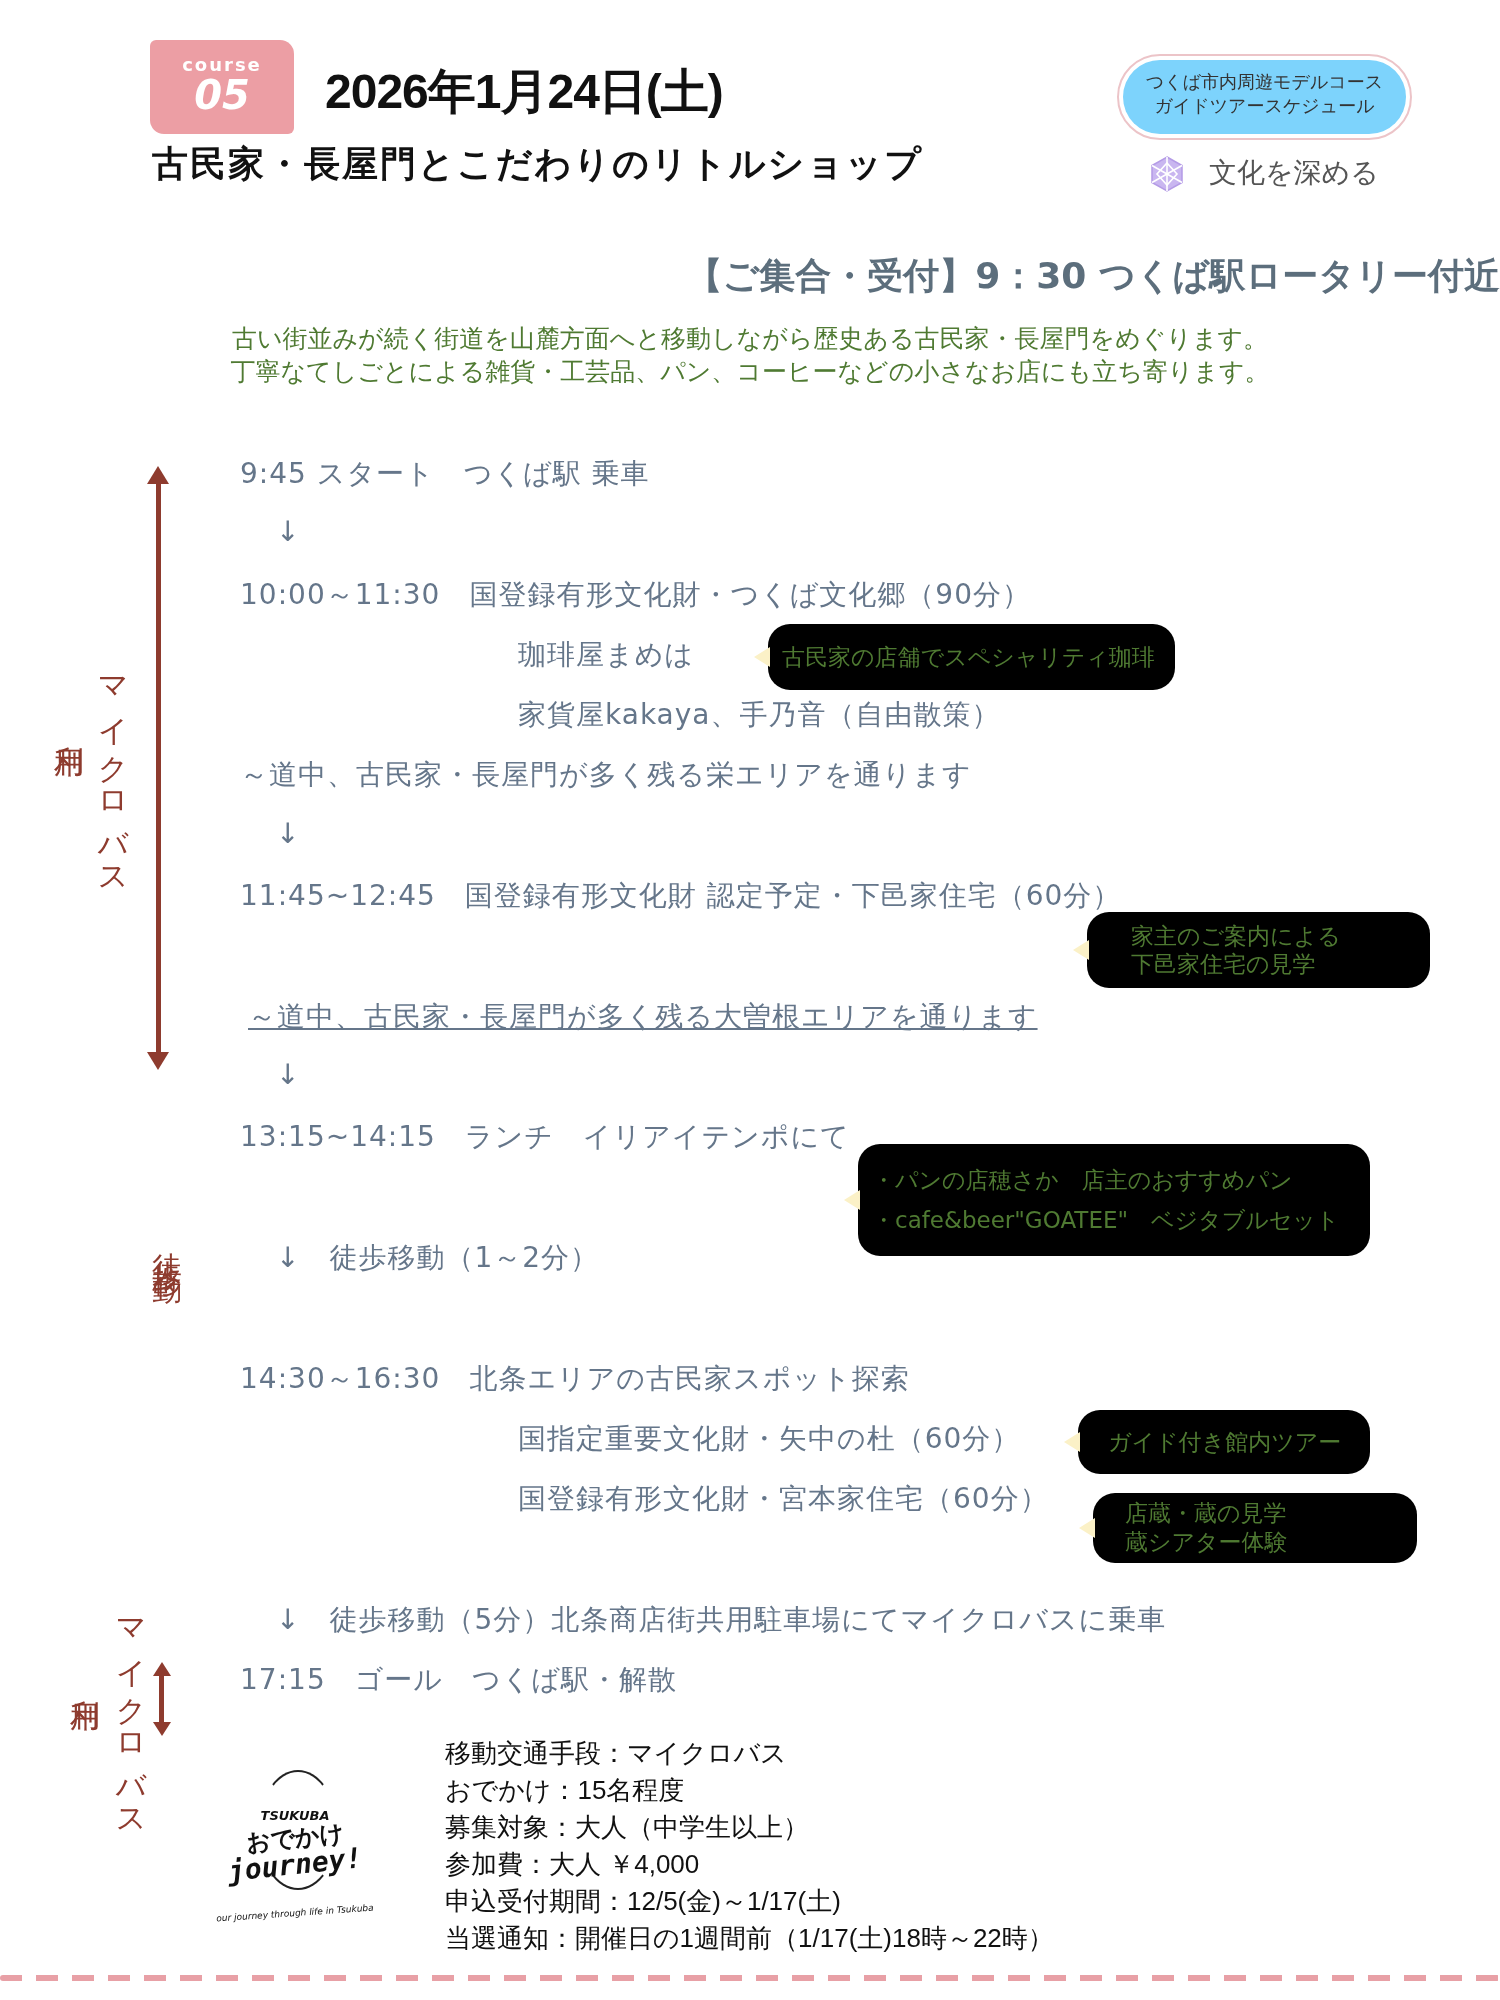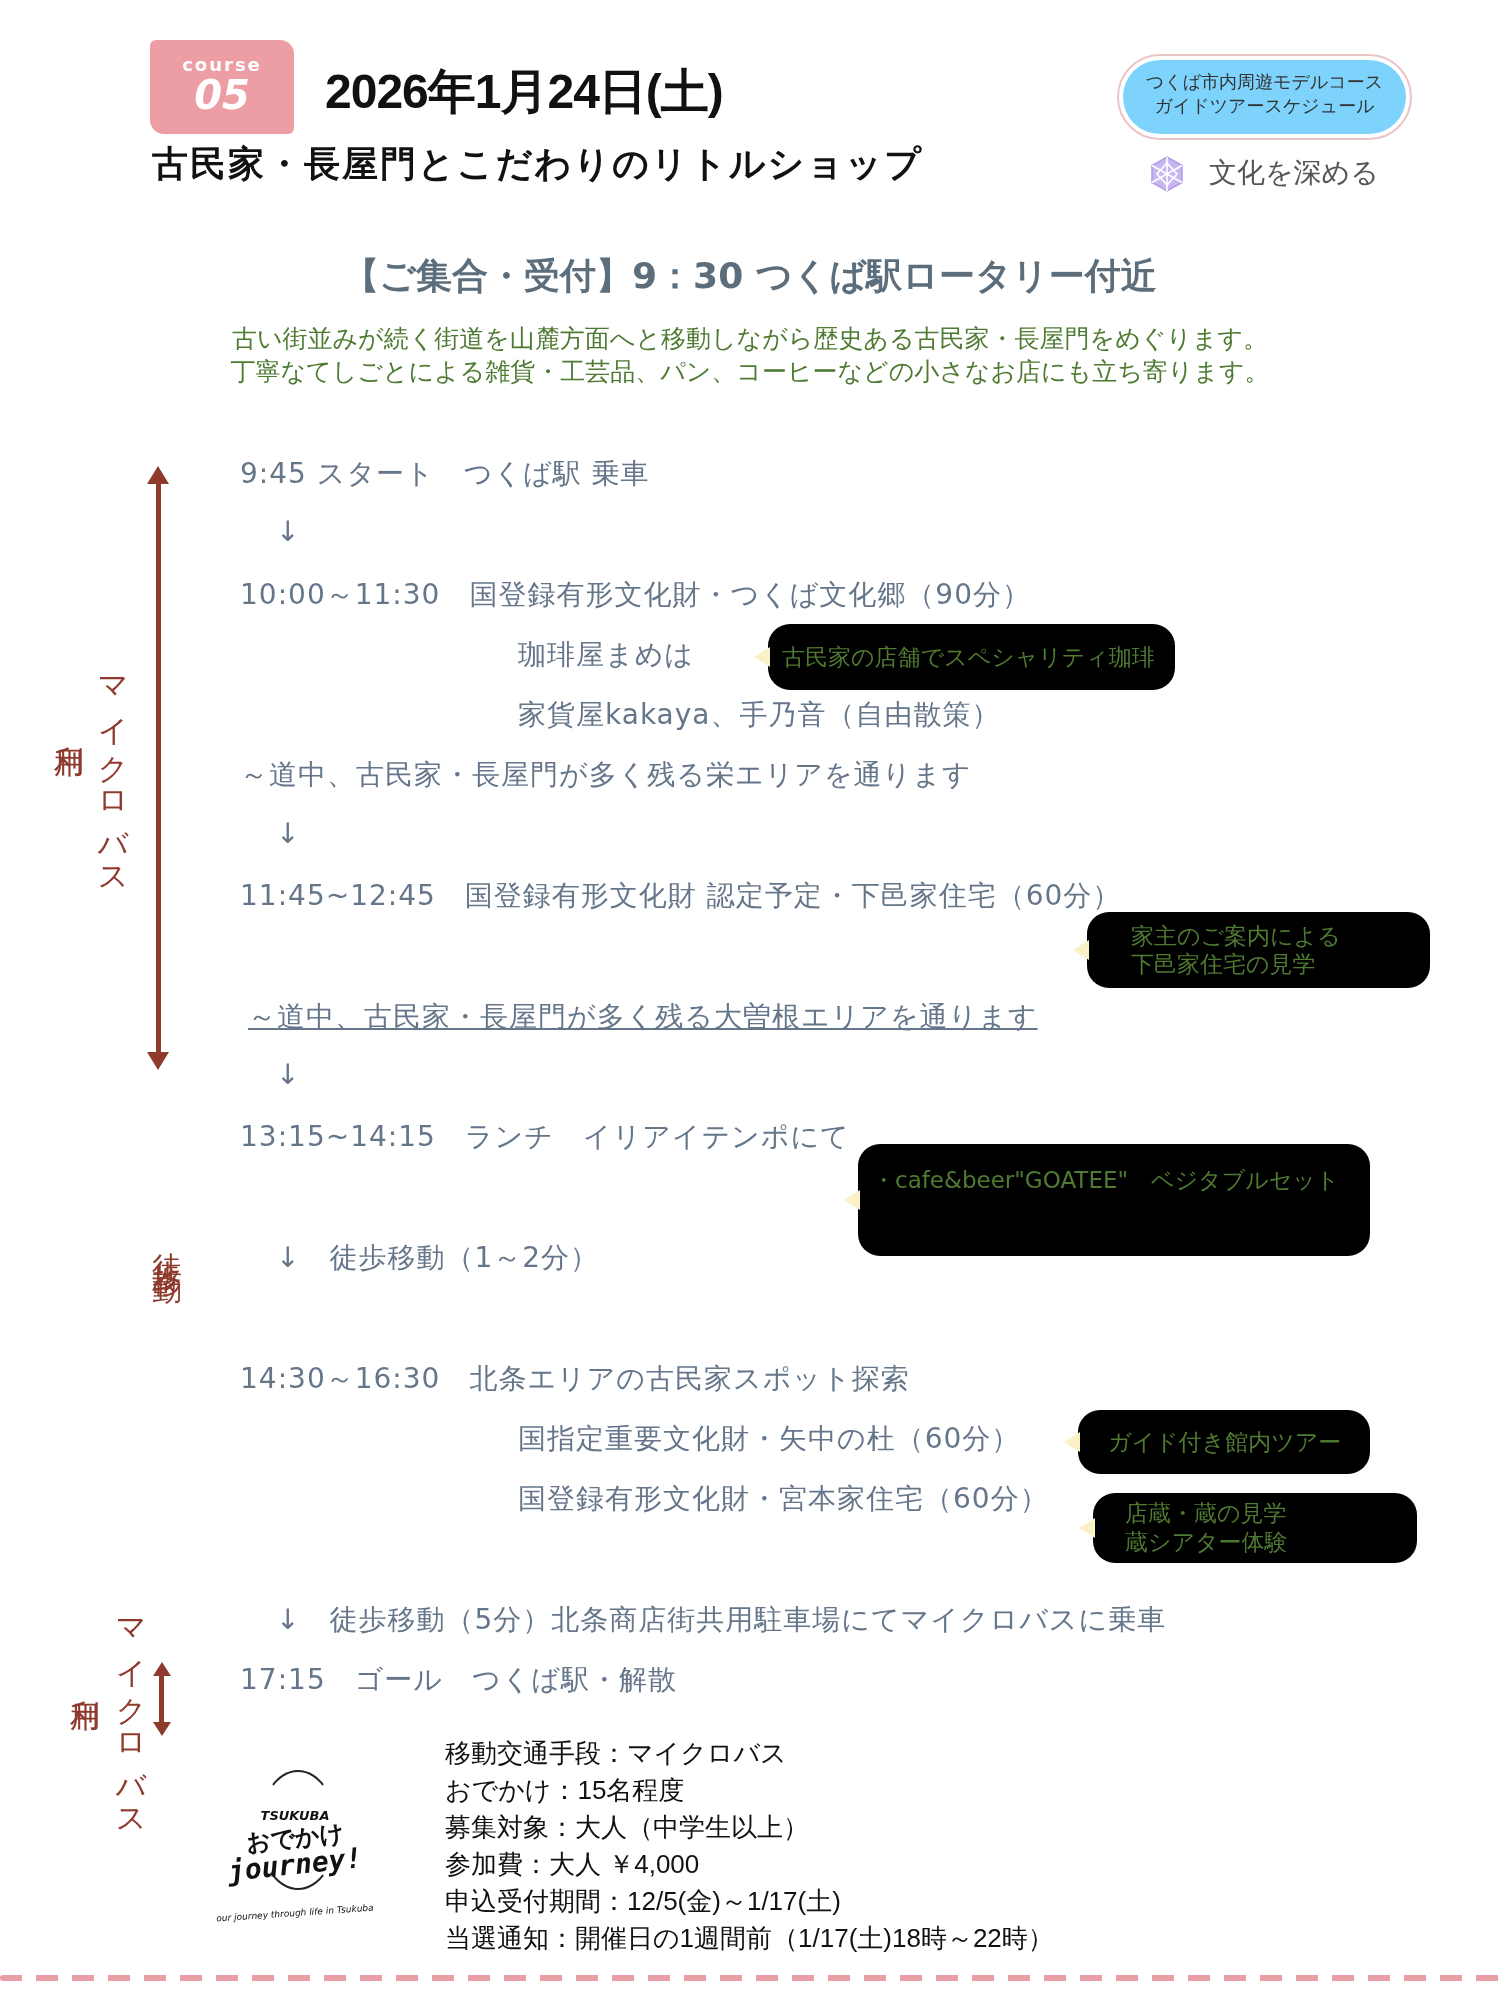--- a/index.html
+++ b/index.html
@@ -16,21 +16,21 @@
     .subtitle { left: 152px; top: 140px; font: 700 36px "DejaVu Sans", sans-serif; color: #111; letter-spacing: 2px; }
 
     .pill { left: 1117px; top: 54px; width: 295px; height: 86px; border: 2px solid #ecc4c8; border-radius: 44px;
       padding: 4px; }
     .pill-inner { width: 100%; height: 100%; background: #7dd3fc; border-radius: 38px; text-align: center;
       font: 18px "DejaVu Sans", sans-serif; color: #333; line-height: 24px; padding-top: 10px; }
     .culture { left: 1148px; top: 154px; font: 28px "DejaVu Sans", sans-serif; color: #555; }
     .culture-icon { display: inline-block; width: 38px; height: 38px; vertical-align: middle; margin-right: 14px; }
 
     
-    .meet { left: 0; width: 1500px; top: 252px; text-align: center; font: 700 36px "DejaVu Sans", sans-serif; color: #5c6e7c; }
+    .meet { left: 0; width: 1500px; top: 252px; text-align: right; font: 700 36px "DejaVu Sans", sans-serif; color: #5c6e7c; }
     .intro { left: 0; width: 1500px; text-align: center; font: 25px "DejaVu Sans", sans-serif; color: #4f7a32; }
 
     
     .line { font: 28px "DejaVu Sans", sans-serif; color: #65768a; letter-spacing: 1px; }
     .bubble { background: #000000; border-radius: 22px; color: #4f7a32; font: 23px "DejaVu Sans", sans-serif;
       padding: 0 22px; }
     .bubble::before { content: ""; position: absolute; left: -14px; top: 50%; margin-top: -10px;
       border-top: 10px solid transparent; border-bottom: 10px solid transparent; border-right: 16px solid #fbf1c7; }
     .bubble-line { line-height: 30px; }
 
@@ -115,20 +115,21 @@
 <div class="abs line" style="left:276px; top:817px;">↓</div>
 <div class="abs line" style="left:240px; top:877px;">11:45~12:45　国登録有形文化財 認定予定・下邑家住宅（60分）</div>
 <div class="abs bubble" style="left:1087px; top:912px; width:343px; height:76px; padding:10px 0 0 44px;">
   <div class="bubble-line" style="line-height:28px;">家主のご案内による</div>
   <div class="bubble-line" style="line-height:28px;">下邑家住宅の見学</div>
 </div>
 <div class="abs line" style="left:248px; top:998px;text-decoration:underline;">～道中、古民家・長屋門が多く残る大曽根エリアを通ります</div>
 <div class="abs line" style="left:276px; top:1058px;">↓</div>
 <div class="abs line" style="left:240px; top:1118px;">13:15~14:15　ランチ　イリアイテンポにて</div>
 <div class="abs bubble" style="left:858px; top:1144px; width:512px; height:112px; padding:16px 0 0 14px;">
+  <div class="bubble-line" style="line-height:40px;">・パンの店穂さか　店主のおすすめパン</div>
   <div class="bubble-line" style="line-height:40px;">・cafe&amp;beer"GOATEE"　ベジタブルセット</div>
 </div>
 <div class="abs line" style="left:276px; top:1239px;">↓　徒歩移動（1～2分）</div>
 <div class="abs line" style="left:240px; top:1360px;">14:30～16:30　北条エリアの古民家スポット探索</div>
 <div class="abs line" style="left:518px; top:1420px;">国指定重要文化財・矢中の杜（60分）</div>
 <div class="abs bubble" style="left:1078px; top:1410px; width:292px; height:64px; line-height:64px; padding:0 0 0 30px;">
   <span>ガイド付き館内ツアー</span>
 </div>
 <div class="abs line" style="left:518px; top:1480px;">国登録有形文化財・宮本家住宅（60分）</div>
 <div class="abs bubble" style="left:1093px; top:1493px; width:324px; height:70px; padding:6px 0 0 32px;">

